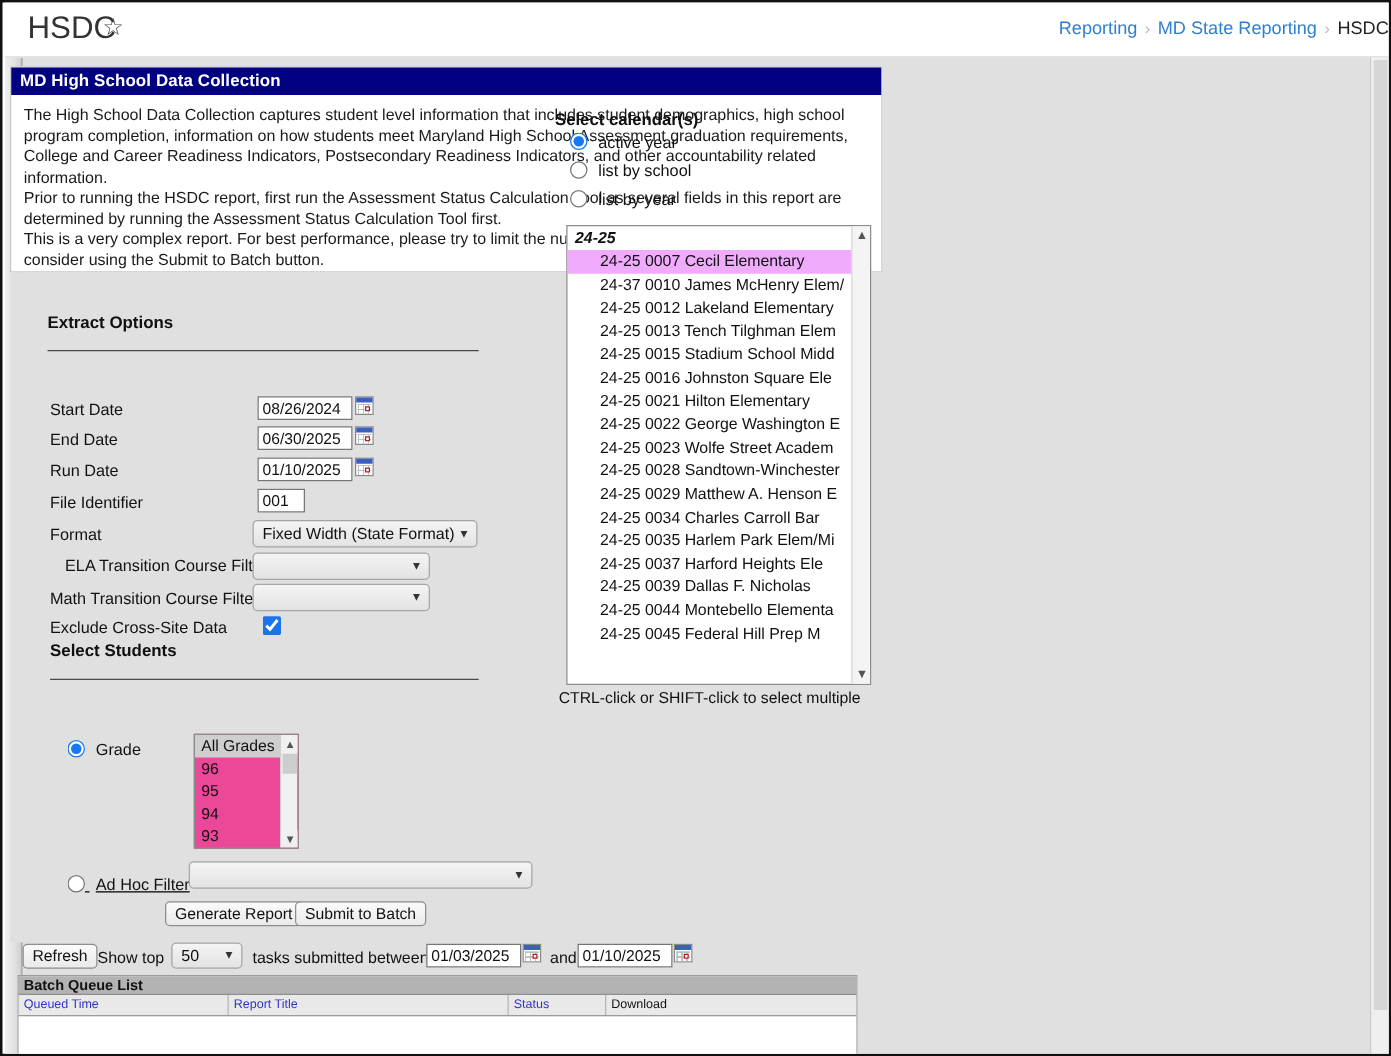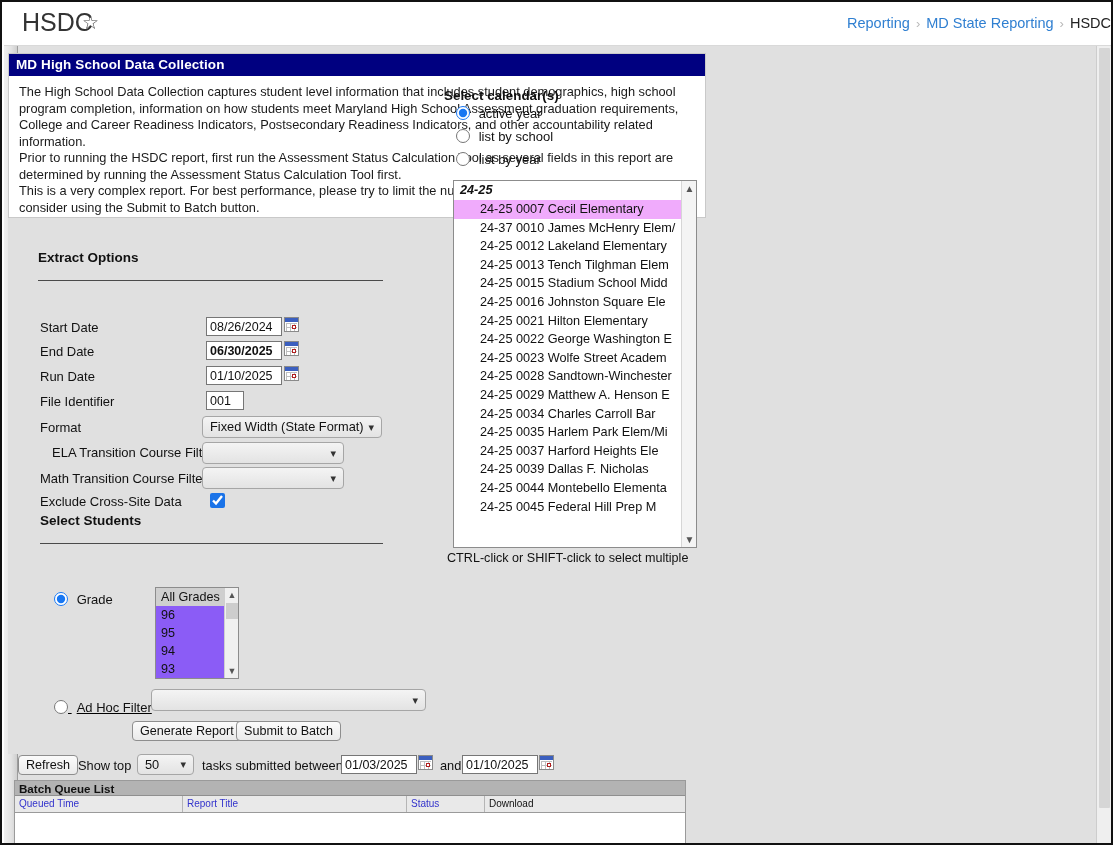--- a/index.html
+++ b/index.html
@@ -161,21 +161,21 @@
   #students-head { left:32px; top:295px; }
   #students-rule { left:32px; top:325px; width:343px; }
 
   .radio-row { position:absolute; }
   .radio-row input { margin:0; width:14px; height:14px; accent-color:#1877f2; vertical-align:-2px;}
   .radio-row label { font-size:13px; color:#111; margin-left:5px; }
 
   
   #grade-list {
     position:absolute; left:147px; top:369px; width:84px; height:92px;
-    border:1px solid #8c8c8c; background:#8b5cf6;
+    border:1px solid #8c8c8c; background:#ec4899;
     overflow:hidden;
     font-size:12.6px;
   }
   #grade-list .opt { height:18px; line-height:18px; padding-left:5px; color:#111; }
   #grade-list .opt.sel { background:#cfcfcf; }
   #grade-scroll {
     position:absolute; right:0; top:0; width:14px; height:90px;
     background:#f0f0f0; border-left:1px solid #cfcfcf;
   }
   #grade-scroll .arrow {
@@ -304,21 +304,21 @@
 
       <div class="field-label" style="left:32px; top:102px;">Start Date</div>
       <input class="text-input" style="left: 198px; top: 99px; width: 76px;" value="08/26/2024">
       <div class="cal-icon" style="left:276px; top:99px;">
           <div class="cal-top"></div>
           <div class="cal-grid"></div>
           <div class="cal-dot"></div>
         </div>
 
       <div class="field-label" style="left:32px; top:126px;">End Date</div>
-      <input class="text-input" style="left: 198px; top: 123px; width: 76px; font-weight: bold;" value="06/30/2025">
+      <input class="text-input" style="left: 198px; top: 123px; width: 76px;" value="06/30/2025">
       <div class="cal-icon" style="left:276px; top:123px;">
           <div class="cal-top"></div>
           <div class="cal-grid"></div>
           <div class="cal-dot"></div>
         </div>
 
       <div class="field-label" style="left:32px; top:151px;">Run Date</div>
       <input class="text-input" style="left: 198px; top: 148px; width: 76px;" value="01/10/2025">
       <div class="cal-icon" style="left:276px; top:148px;">
           <div class="cal-top"></div>

